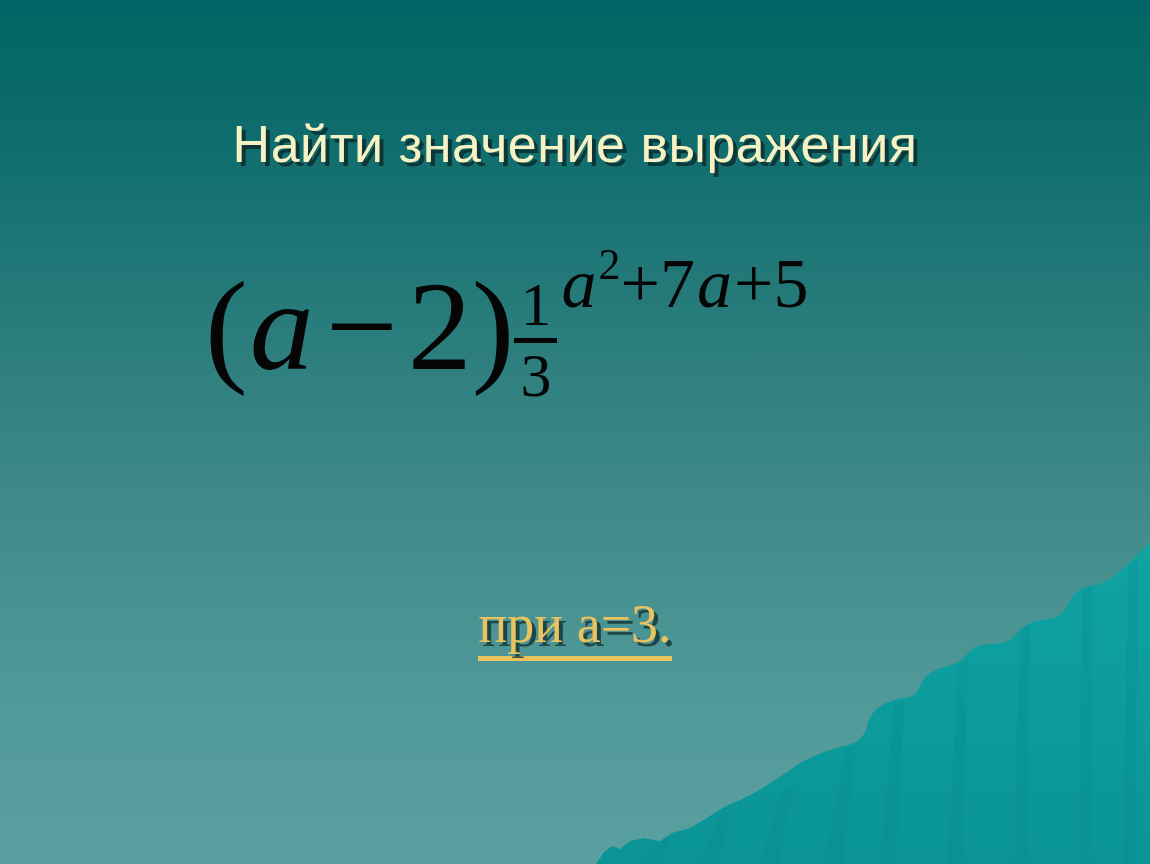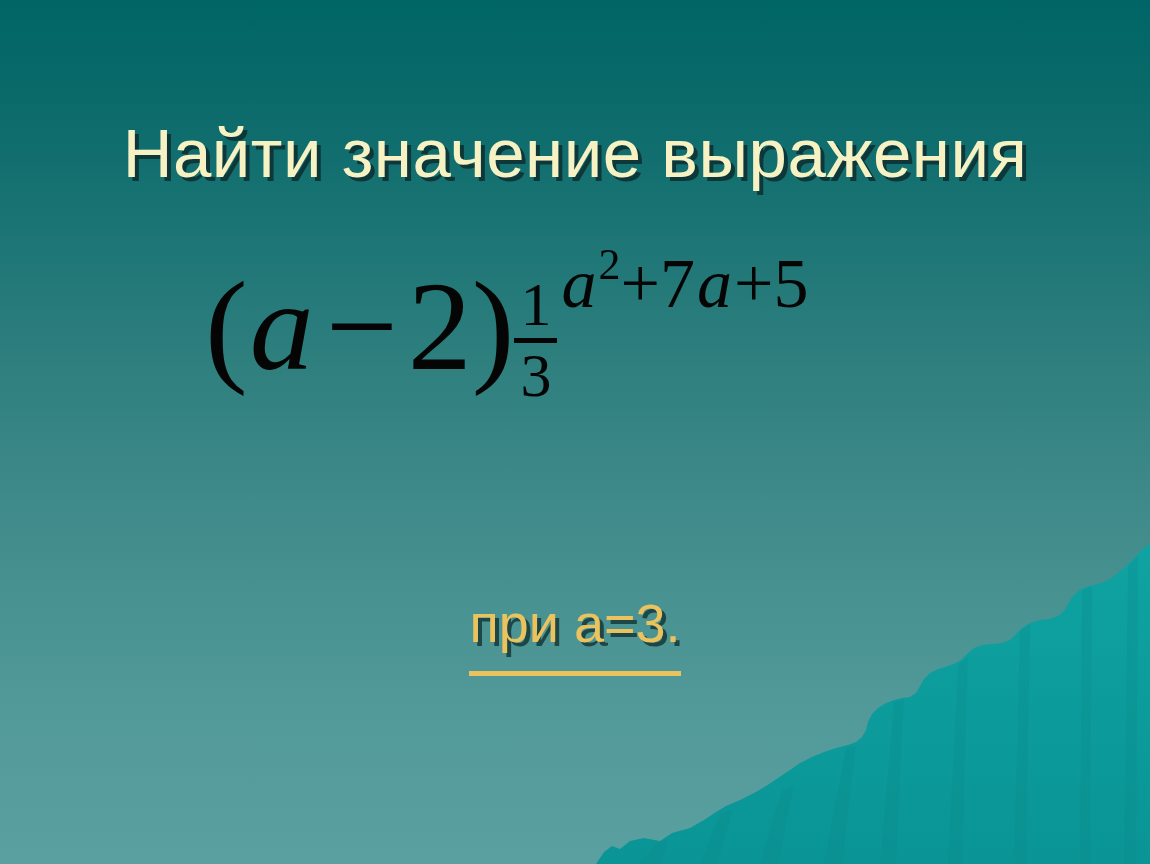--- a/index.html
+++ b/index.html
@@ -37,21 +37,21 @@
   }
 
   
   #title {
     position: absolute;
     left: 0;
     top: 114px;
     width: 1150px;
     text-align: center;
     font-family: "Liberation Sans", sans-serif;
-    font-size: 69px;
+    font-size: 52px;
     font-weight: 400;
     letter-spacing: 0.5px;
     color: #f7f2c4;
     text-shadow: 4px 4px 0 rgba(12, 40, 42, 0.78);
     white-space: nowrap;
   }
 
   
   #formula {
     position: absolute;
@@ -130,21 +130,22 @@
     text-align: center;
     font-family: "Liberation Sans", sans-serif;
     font-size: 54px;
     font-weight: 400;
     color: #eac35e;
     text-shadow: 4px 4px 0 rgba(12, 40, 42, 0.72);
     white-space: nowrap;
   }
   #condition .u {
     border-bottom: 5px solid #eac35e;
-    padding-bottom: 18px;
+    padding-bottom: 2px;
+    font-family: Liberation Serif, serif;
   }
 </style>
 </head>
 <body>
 
 <div id="slide">
 
   <svg id="ridge" viewBox="0 0 1150 864" preserveAspectRatio="none">
     <defs>
       <linearGradient id="ridgeGrad" x1="0" y1="0" x2="0" y2="1">

